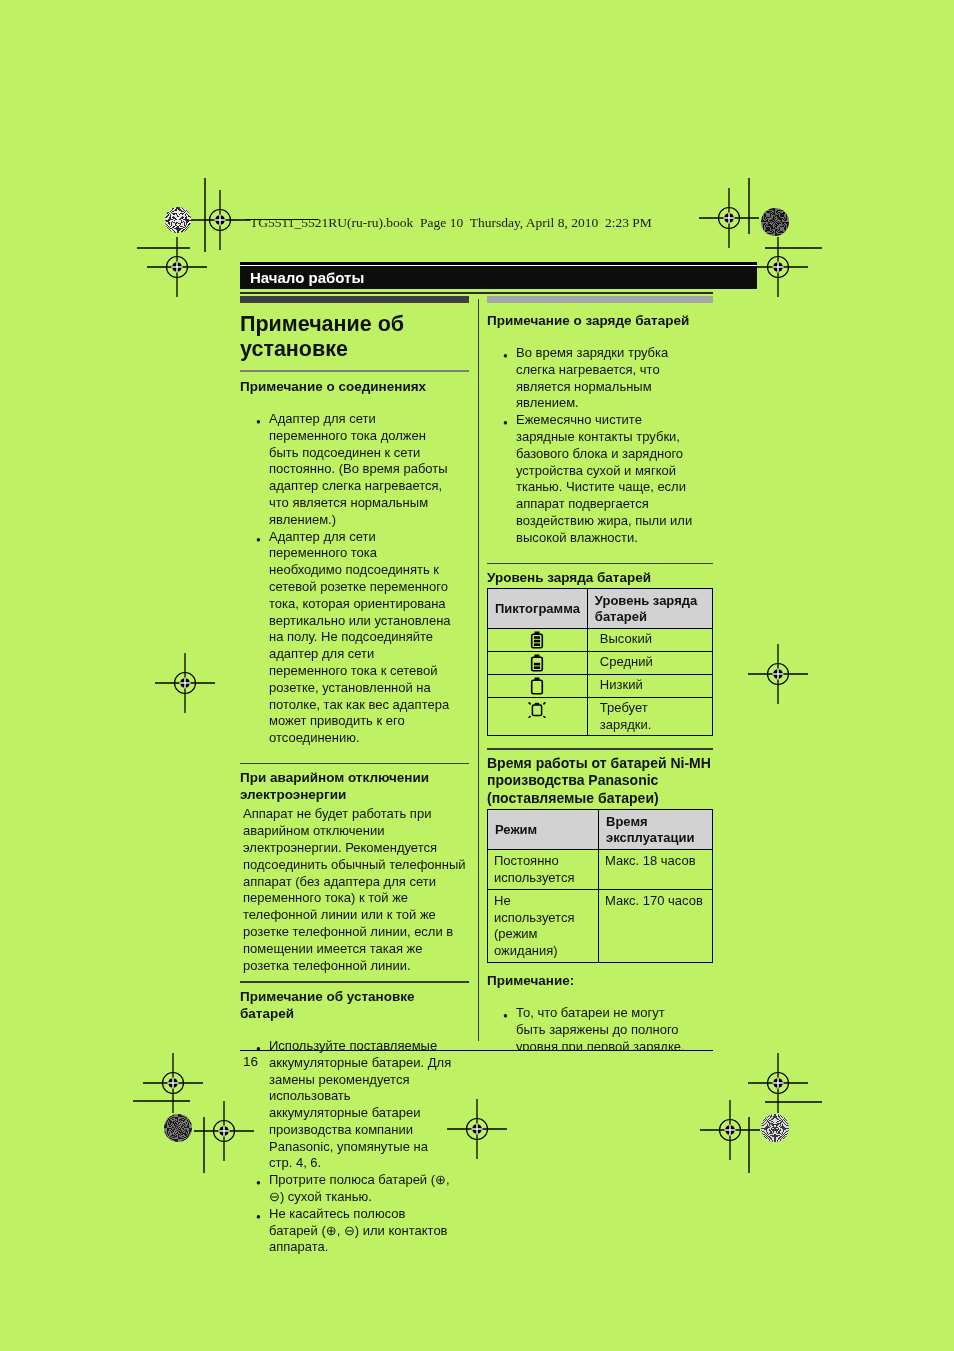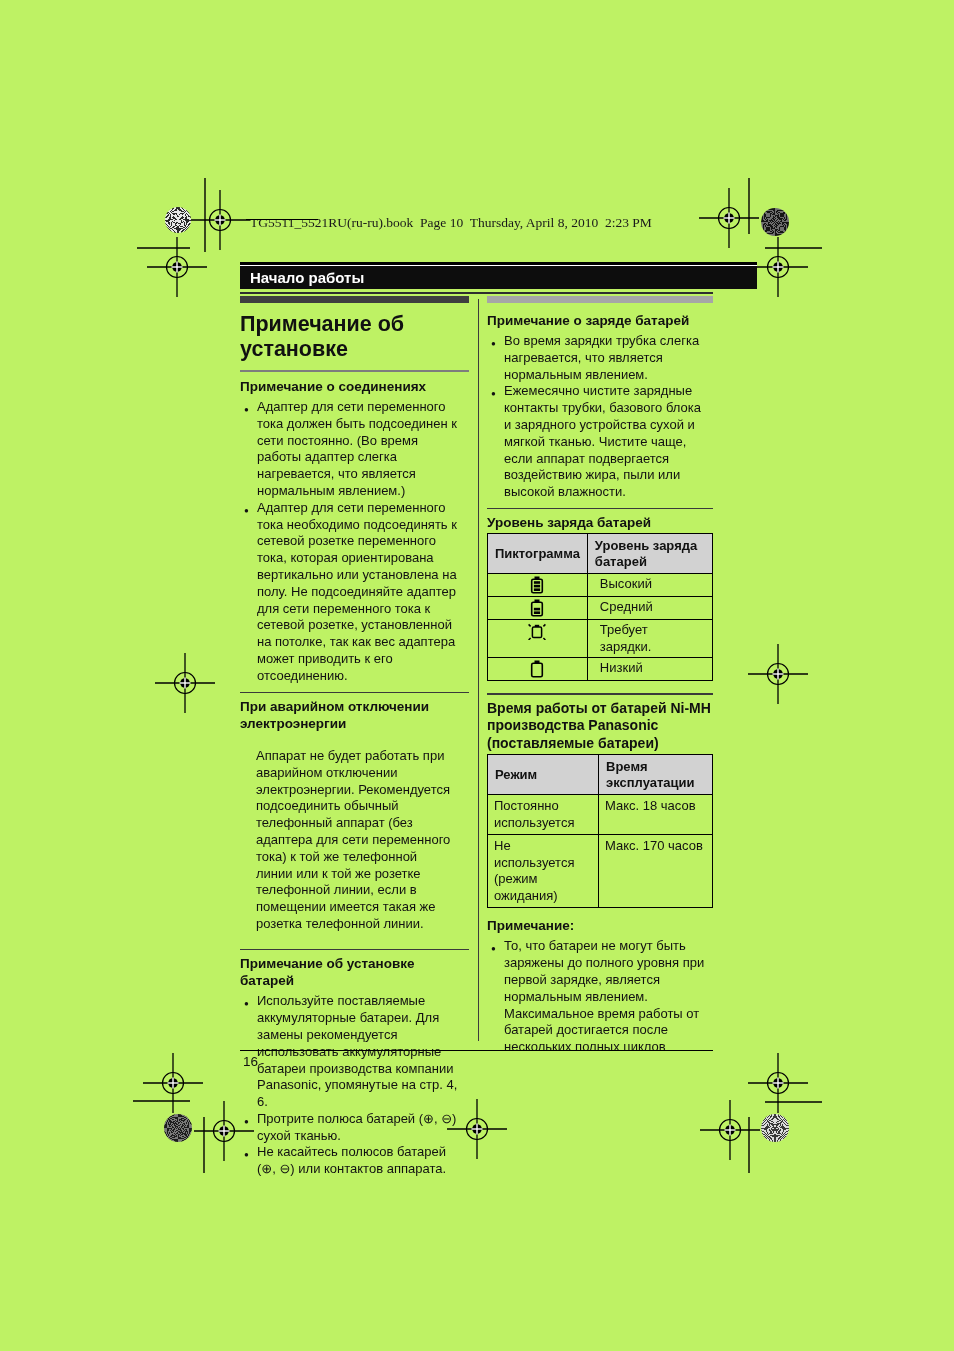--- a/index.html
+++ b/index.html
@@ -37,22 +37,22 @@
   #col-divider{position:absolute;left:478px;top:299px;width:1.4px;height:742px;background:#3c3c3c;}
 
   .col-bar{height:7px;margin-bottom:9px;}
   #col-left .col-bar{background:#3f3f3f;}
   #col-right .col-bar{background:#a6a6a6;}
 
   h1.doc-title{font-size:21.5px;line-height:25px;font-weight:bold;margin:0;}
   .title-rule{height:2px;background:#7d7d7d;margin:8px 0 6px;}
   .section-rule{height:1.5px;background:#3a3a3a;margin:7px 0 5px;}
   h2.subhead{font-size:13.5px;line-height:17px;font-weight:bold;margin:0 0 2px;}
-  p.body-text{margin:16px;}
-  ul.bullets{margin:4px;padding:0;list-style:none;}
+  p.body-text{margin:3px;}
+  ul.bullets{margin:16px;padding:0;list-style:none;}
   ul.bullets li{position:relative;padding-left:13px;margin:0;}
   ul.bullets li::before{content:"●";position:absolute;left:0;top:3px;font-size:8px;}
 
   
   table.doc-table{border-collapse:collapse;margin:2px 0 0;width:100%;
                   font-size:13px;}
   table.doc-table th,table.doc-table td{border:1px solid #000;}
   table.doc-table th{background:#d2d2d2;font-weight:bold;text-align:left;
                      padding:4px 7px;line-height:15.5px;font-size:13px;}
   table.doc-table td{padding:2px 12px;line-height:16.5px;vertical-align:top;}
@@ -184,38 +184,38 @@
             <rect x="4.7" y="3.2" width="10.6" height="13.6" rx="1.6" fill="none" stroke="#000" stroke-width="1.6"></rect>
             <rect x="6.9" y="8.8" width="6.2" height="2.6" fill="#000"></rect>
             <rect x="6.9" y="12.4" width="6.2" height="2.6" fill="#000"></rect>
           </svg>
         </td>
         <td>Средний</td>
       </tr>
       <tr>
         <td class="icon-cell">
           <svg width="20" height="18" viewBox="0 0 20 18">
+            <rect x="7.5" y="0.5" width="5" height="2.6" fill="#000"></rect>
+            <rect x="4.7" y="3.2" width="10.6" height="13.6" rx="1.6" fill="none" stroke="#000" stroke-width="1.6"></rect>
+          </svg>
+        </td>
+        <td>Низкий</td>
+      </tr>
+      <tr>
+        <td class="icon-cell">
+          <svg width="20" height="18" viewBox="0 0 20 18">
             <rect x="7.8" y="2.8" width="4.4" height="2.2" fill="#000"></rect>
             <rect x="5.4" y="5" width="9.2" height="10.6" rx="1.4" fill="none" stroke="#000" stroke-width="1.5"></rect>
             <line x1="3.6" y1="4.4" x2="1.6" y2="2.4" stroke="#000" stroke-width="1.5"></line>
             <line x1="16.4" y1="4.4" x2="18.4" y2="2.4" stroke="#000" stroke-width="1.5"></line>
             <line x1="3.6" y1="16" x2="1.6" y2="18" stroke="#000" stroke-width="1.5"></line>
             <line x1="16.4" y1="16" x2="18.4" y2="18" stroke="#000" stroke-width="1.5"></line>
           </svg>
         </td>
         <td>Требует зарядки.</td>
-      </tr>
-      <tr>
-        <td class="icon-cell">
-          <svg width="20" height="18" viewBox="0 0 20 18">
-            <rect x="7.5" y="0.5" width="5" height="2.6" fill="#000"></rect>
-            <rect x="4.7" y="3.2" width="10.6" height="13.6" rx="1.6" fill="none" stroke="#000" stroke-width="1.6"></rect>
-          </svg>
-        </td>
-        <td>Низкий</td>
       </tr>
     </tbody>
       </table>
 
     <div class="section-rule" style="margin-top:12px;"></div>
     <div class="op-heading">
       <div>Время работы от батарей Ni-MH</div>
       <div>производства Panasonic</div>
       <div>(поставляемые батареи)</div>
     </div>

